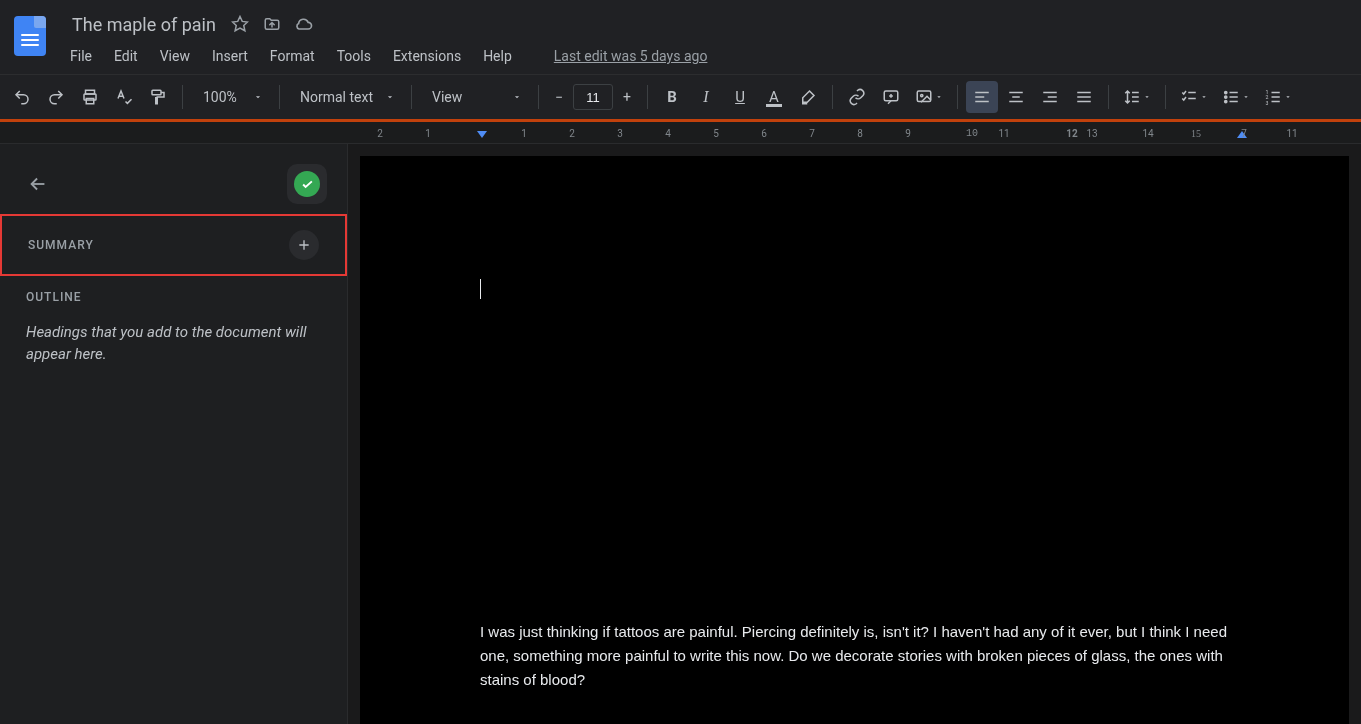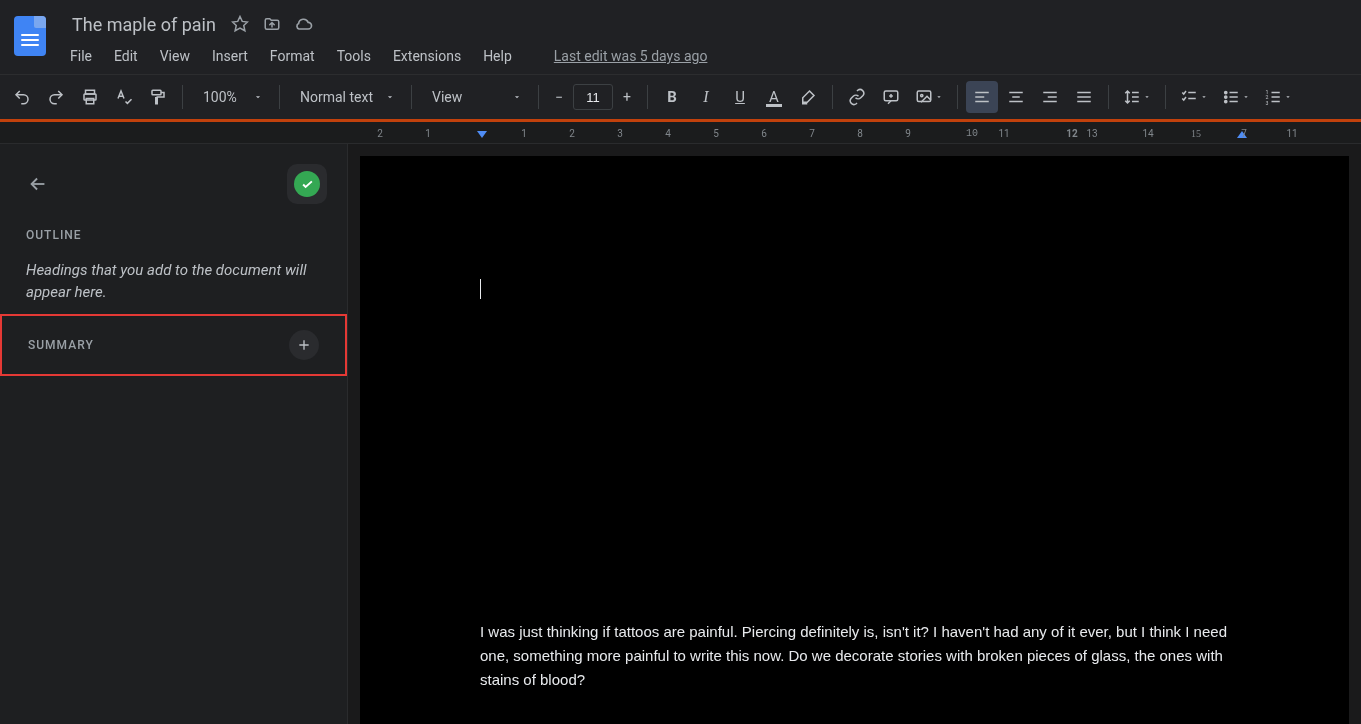--- a/index.html
+++ b/index.html
@@ -356,37 +356,37 @@
         <div class="side-chip-inner">
           <div class="side-check">
             <svg width="15" height="15" viewBox="0 0 24 24" fill="none" stroke="#fff" stroke-width="3">
                 <path d="M5 12l4 4L19 7"></path>
               </svg>
           </div>
         </div>
       </div>
     </div>
 
-    <div class="side-section">
-      <div class="side-hdr">
-        <span>OUTLINE</span>
-      </div>
-      <div class="side-note">Headings that you add to the document will appear here.</div>
-    </div>
-
     <div class="side-section highlight">
       <div class="side-hdr">
         <span>SUMMARY</span>
         <button class="plus">
           <svg width="16" height="16" viewBox="0 0 24 24" stroke="currentColor" stroke-width="2">
               <path d="M12 5v14M5 12h14"></path>
             </svg>
         </button>
       </div>
     </div>
+
+    <div class="side-section">
+      <div class="side-hdr">
+        <span>OUTLINE</span>
+      </div>
+      <div class="side-note">Headings that you add to the document will appear here.</div>
+    </div>
   </div>
 
   <div class="doc-area">
     <div class="page">
       <span class="cursor"></span>
       <div class="page-body">I was just thinking if tattoos are painful. Piercing definitely is, isn't it? I haven't had any of it ever, but I think I need one, something more painful to write this now. Do we decorate stories with broken pieces of glass, the ones with stains of blood?</div>
     </div>
   </div>
 </div>
 

